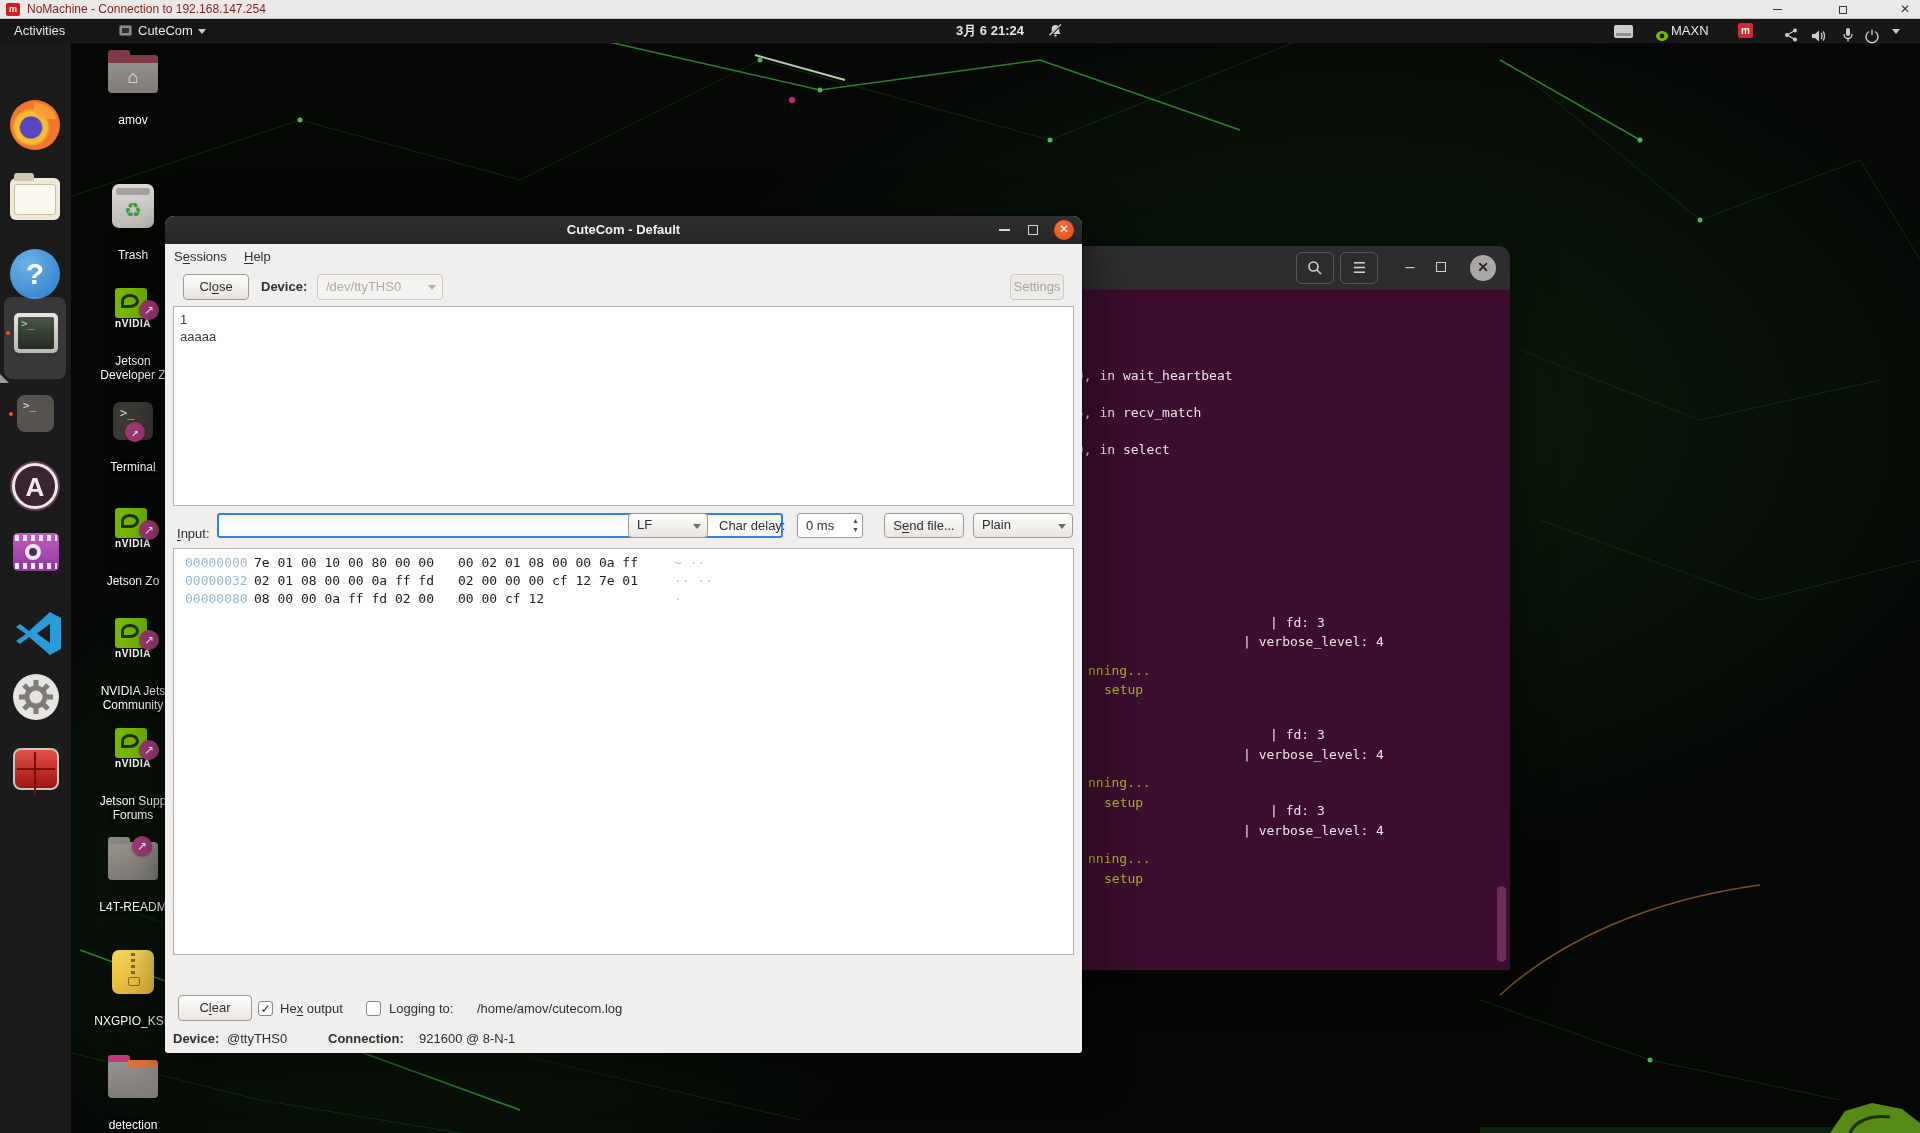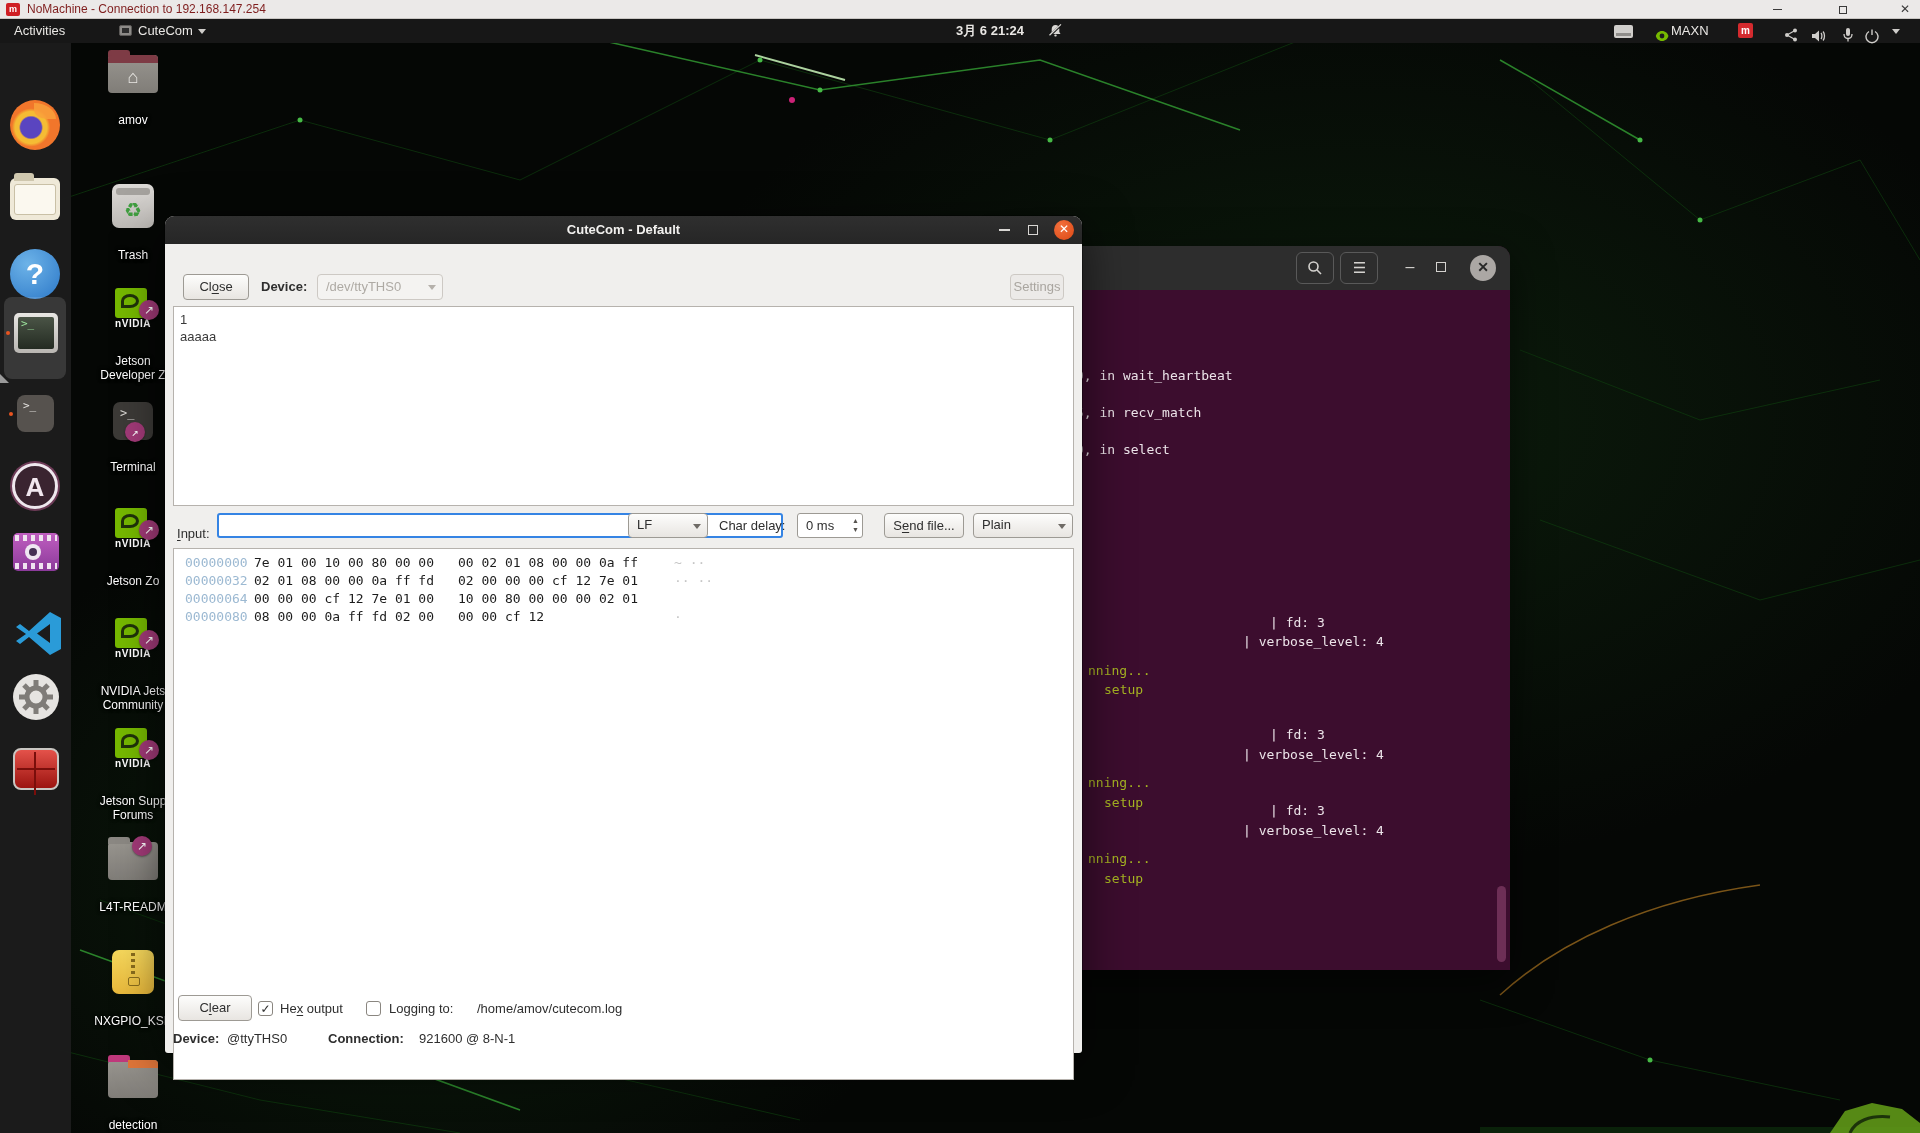--- a/index.html
+++ b/index.html
@@ -129,21 +129,21 @@
   .cc-display { position:absolute; left:8px; top:90px; width:901px; height:200px; background:#fff; border:1px solid #b6b2ad; padding:4px 6px; color:#3a3a3a; line-height:17px; }
   .cc-inputrow { position:absolute; left:0; top:294px; right:0; height:32px; }
   .cc-input-label { position:absolute; left:12px; top:0; line-height:32px;margin-top:8px; }
   .cc-input { position:absolute; left:52px; top:3px; width:566px; height:25px; background:#fff; border:2px solid #3584e4; border-radius:3px; }
   .cc-lf { left:463px; top:3px; width:80px; height:25px; line-height:22px; }
   .cc-cd-label { position:absolute; left:554px; top:0; line-height:32px; }
   .cc-spin { position:absolute; left:632px; top:3px; width:66px; height:25px; background:#fff; border:1px solid #9d9a94; border-radius:3px; line-height:23px; padding-left:8px; }
   .cc-spin .arrs { position:absolute; right:3px; top:2px; font-size:7px; line-height:9px; color:#55524e; text-align:center; }
   .cc-send { left:719px; top:3px; width:80px; height:25px; line-height:23px; }
   .cc-plain { left:808px; top:3px; width:100px; height:25px; line-height:22px; }
-  .cc-hex { position:absolute; left:8px; top:332px; width:901px; height:532px; background:#fff; border:1px solid #b6b2ad; padding-top:6px; font-family:"DejaVu Sans Mono",monospace; font-size:13px; }
+  .cc-hex { position:absolute; left:8px; top:332px; width:901px; height:407px; background:#fff; border:1px solid #b6b2ad; padding-top:6px; font-family:"DejaVu Sans Mono",monospace; font-size:13px; }
   .hexrow { position:relative; height:18px; }
   .hx-off { position:absolute; left:11px; color:#9cb9d2; }
   .hx-g1 { position:absolute; left:80px; color:#1c1c1c; }
   .hx-g2 { position:absolute; left:284px; color:#1c1c1c; }
   .hx-ascii { position:absolute; left:500px; color:#c6c6c6; }
   .cc-bottomrow { position:absolute; left:0; top:778px; right:0; height:30px; }
   .cc-clear { left:13px; top:1px; width:74px; height:26px; line-height:24px; }
   .checkbox { position:absolute; top:7px; width:15px; height:15px; background:#fff; border:1px solid #8a8680; border-radius:3px; color:#2e2e2e; font-size:12px; line-height:14px; text-align:center; }
   .cb-hex { left:93px; }
   .cb-log { left:201px; }
@@ -408,20 +408,24 @@
   <div class="term-scroll"></div>
 </div>
 
 <div class="cc">
   <div class="cc-titlebar">
     <div class="cc-title">CuteCom - Default</div>
     <div class="cc-min"></div>
     <div class="cc-max"></div>
     <div class="cc-close"><span>✕</span></div>
   </div>
+  <div class="cc-menubar">
+    <div class="cc-menu" style="left:9px;"><span>S</span><span class="mn">e</span><span>ssions</span></div>
+    <div class="cc-menu" style="left:79px;"><span></span><span class="mn">H</span><span>elp</span></div>
+  </div>
   <div class="btn cc-toolbar-close"><span>Cl</span><span class="mn">o</span><span>se</span></div>
   <div class="cc-dev-label">Device:</div>
   <div class="combo combo-disabled cc-dev-combo"><span>/dev/ttyTHS0</span><span class="arr"></span></div>
   <div class="btn btn-disabled cc-settings">Settings</div>
 
   <div class="cc-display">
     <div>1</div>
     <div>aaaaa</div>
   </div>
 
@@ -442,26 +446,20 @@
           <span class="hx-g2">00 02 01 08 00 00 0a ff</span>
           <span class="hx-ascii">~ ··</span>
         </div>
     <div class="hexrow">
           <span class="hx-off">00000032</span>
           <span class="hx-g1">02 01 08 00 00 0a ff fd</span>
           <span class="hx-g2">02 00 00 00 cf 12 7e 01</span>
           <span class="hx-ascii">·· ··</span>
         </div>
     <div class="hexrow">
-          <span class="hx-off">00000064</span>
-          <span class="hx-g1">00 00 00 cf 12 7e 01 00</span>
-          <span class="hx-g2">10 00 80 00 00 00 02 01</span>
-          <span class="hx-ascii"></span>
-        </div>
-    <div class="hexrow">
           <span class="hx-off">00000080</span>
           <span class="hx-g1">08 00 00 0a ff fd 02 00</span>
           <span class="hx-g2">00 00 cf 12</span>
           <span class="hx-ascii">·</span>
         </div>
   </div>
 
   <div class="cc-bottomrow">
     <div class="btn cc-clear"><span>C</span><span class="mn">l</span><span>ear</span></div>
     <div class="checkbox cb-hex"><span>✓</span></div>

